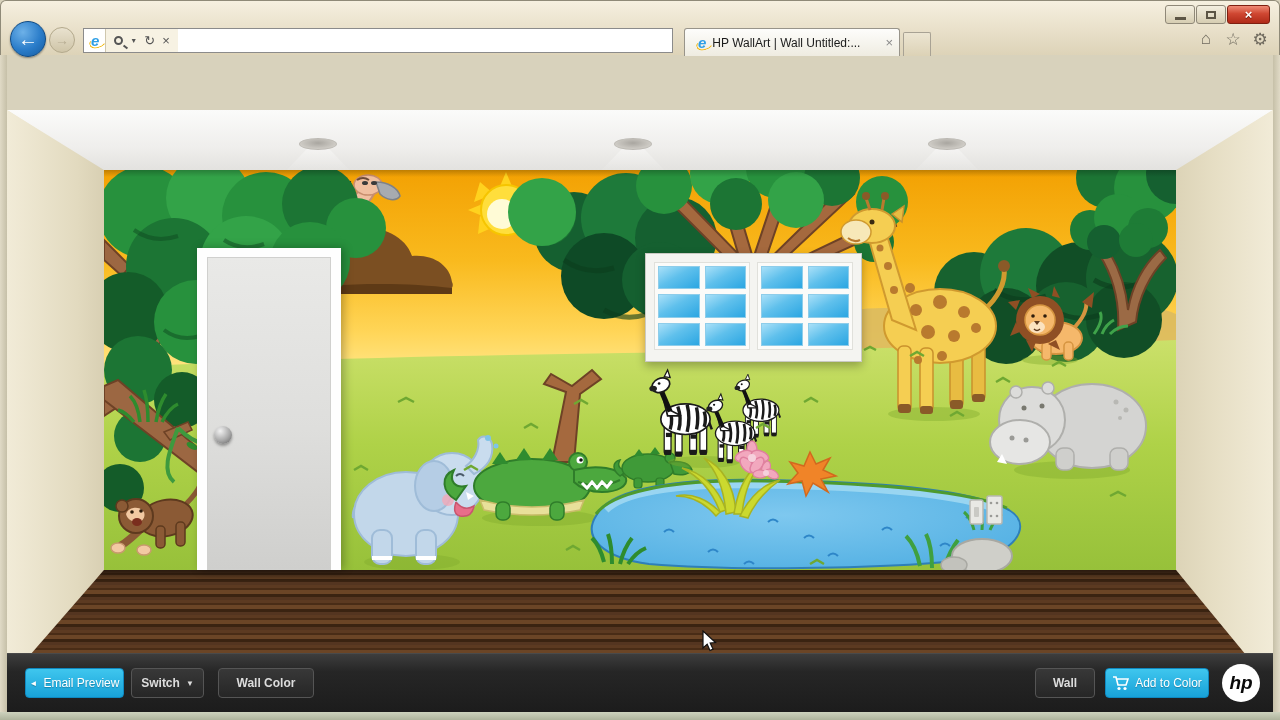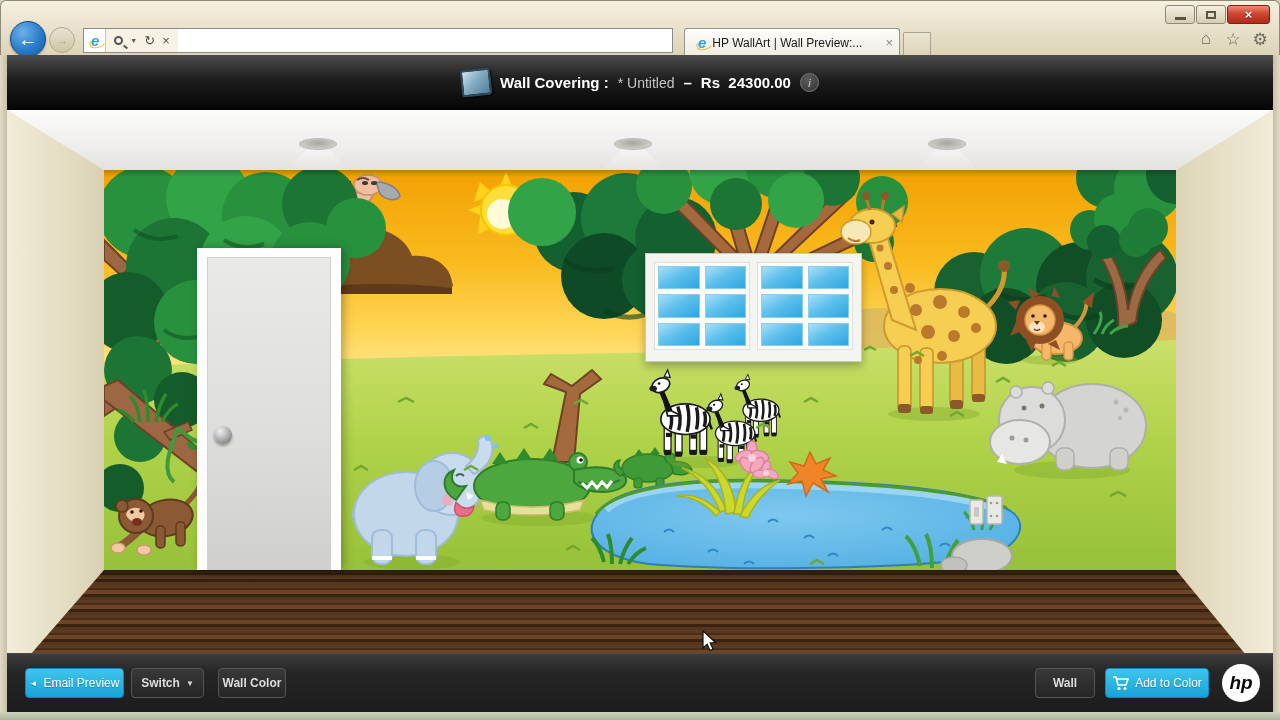--- a/index.html
+++ b/index.html
@@ -96,21 +96,21 @@
   .pane{background:linear-gradient(150deg,#a9e0f8 0%,#5fc0ec 45%,#2ba6e2 100%);border:1px solid #8ecdea;}
 
   
   #toolbar{position:absolute;left:0;top:653px;width:1280px;height:59px;
     background:linear-gradient(180deg,#3d3d3d 0%,#262626 30%,#1c1c1c 100%);border-top:1px solid #4a4a4a;}
   .tbtn{position:absolute;top:14px;height:30px;border-radius:4px;font-size:12px;display:flex;align-items:center;justify-content:center;gap:6px;}
   .tbtn.dark{background:linear-gradient(180deg,#383838,#262626);border:1px solid #555;color:#ddd;font-weight:bold;}
   .tbtn.cyan{background:linear-gradient(180deg,#3fc6ee,#18a2d8);border:1px solid #0f89c0;color:#fff;text-shadow:0 1px 1px rgba(0,0,0,.25);}
   #b-exit{left:25px;width:99px;}
   #b-switch{left:131px;width:73px;}
-  #b-wallcolor{left:218px;width:68px;}
+  #b-wallcolor{left:218px;width:96px;}
   #b-email{left:1035px;width:60px;}
   #b-cart{left:1105px;width:104px;}
   .tiny{font-size:8px;}
   #hplogo{position:absolute;left:1222px;top:10px;width:38px;height:38px;border-radius:50%;background:#fff;
     display:flex;align-items:center;justify-content:center;color:#0a0a0a;font-weight:bold;font-style:italic;font-size:19px;}
   .strip{position:absolute;background:linear-gradient(90deg,#e0dac6,#c6c0a8);}
   #strip-l{left:0;top:55px;width:7px;height:657px;}
   #strip-r{left:1273px;top:55px;width:7px;height:657px;background:linear-gradient(270deg,#e0dac6,#c6c0a8);}
   #strip-b{left:0;top:712px;width:1280px;height:8px;background:linear-gradient(180deg,#cdd2bd,#aeb49c);}
   #cursor{position:absolute;left:702px;top:630px;z-index:9;}
@@ -143,42 +143,32 @@
       <span id="urlctl">
         <span class="mag"></span>
         <span class="caret">▼</span>
         <span class="ctlg">↻</span>
         <span class="ctlg">×</span>
       </span>
     </div>
 
     <div id="tab">
       <span class="ie-e">e</span>
-      <span class="title">HP WallArt | Wall Preview:...</span>
+      <span class="title">HP WallArt | Wall Untitled:...</span>
       <span id="tabclose">×</span>
     </div>
     <div id="newtab"></div>
 
     <div id="quickicons">
       <span>⌂</span>
       <span>☆</span>
       <span>⚙</span>
     </div>
   </div>
 
-  <div id="appheader">
-    <div id="wallart-ico"></div>
-    <span class="h-label">Wall Covering :</span>
-    <span class="h-doc">* Untitled</span>
-    <span class="h-sep">–</span>
-    <span class="h-price">Rs  24300.00</span>
-    <div id="infobtn">
-        <span>i</span>
-      </div>
-  </div>
 
   <div id="roombg"></div>
   <div id="ceiling">
     <div class="cone" style="left:283px;top:36px"></div>
     <div class="cone" style="left:598px;top:36px"></div>
     <div class="cone" style="left:912px;top:36px"></div>
     <div class="clight" style="left:299px;top:28px"></div>
     <div class="clight" style="left:614px;top:28px"></div>
     <div class="clight" style="left:928px;top:28px"></div>
   </div>

